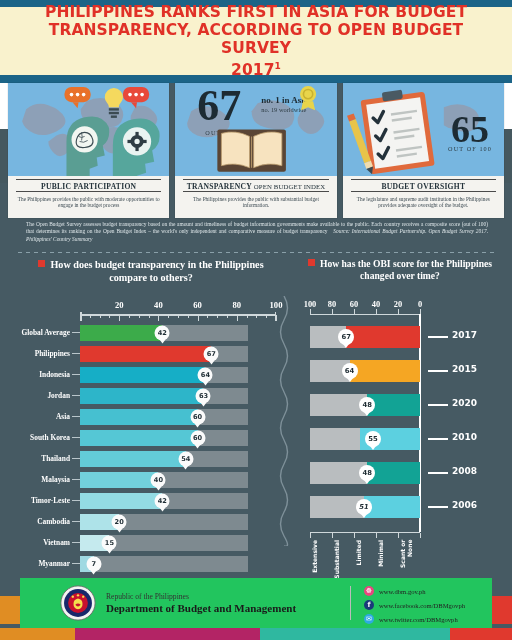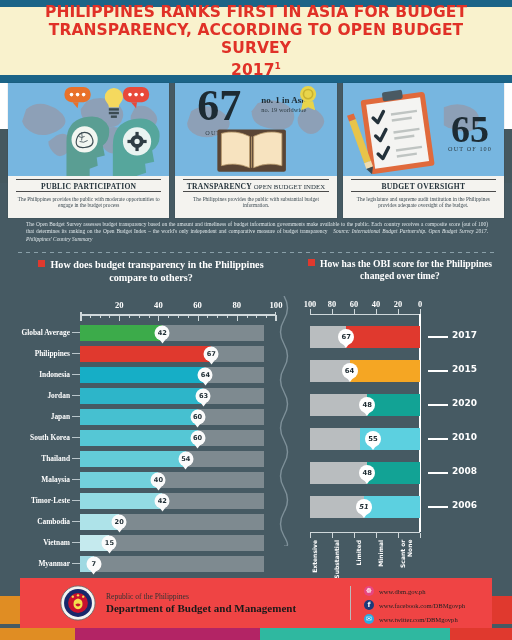--- a/index.html
+++ b/index.html
@@ -104,21 +104,21 @@
   .axis-ticks i.min{height:2.5px;top:0;}
   .axis-cap{position:absolute;width:1.5px;height:9px;background:#cfd8db;top:20px;}
 
   .bars{position:absolute;left:0;top:30px;width:276px;}
   .row{position:relative;height:21px;display:flex;align-items:center;}
   .row-label{
     width:62px;text-align:right;padding-right:2px;color:#ffffff;
     font-size:7.4px;font-weight:bold;white-space:nowrap;
   }
   .leader{flex:0 0 8px;height:1px;background:#b9c6cb;margin-right:0;}
-  .track{position:relative;width:184px;height:16px;background:#7e8a90;}
+  .track{position:relative;width:168px;height:16px;background:#7e8a90;}
   .fill{position:absolute;left:0;top:0;height:100%;}
   .pin{
     position:absolute;top:50%;transform:translate(-50%,-50%);
     width:15px;height:15px;border-radius:50%;background:#fbfbfb;
     display:flex;align-items:center;justify-content:center;
     font-size:6.6px;font-weight:bold;color:#1f2d34;
     font-family:"DejaVu Sans",sans-serif;z-index:4;
   }
   .pin:after{
     content:"";position:absolute;bottom:-3px;left:50%;transform:translateX(-50%);
@@ -170,21 +170,21 @@
     color:#ffffff;font-weight:bold;font-size:6px;
     font-family:"DejaVu Sans",sans-serif;line-height:6.5px;text-align:right;
   }
 
   
   #squiggle{position:absolute;left:278px;top:296px;width:12px;height:250px;}
 
   
   #footer-wrap{position:absolute;left:0;top:574px;width:512px;height:66px;}
   #footer-card{
-    position:absolute;left:20px;top:4px;width:472px;height:50px;background:#ef4444;
+    position:absolute;left:20px;top:4px;width:472px;height:50px;background:#22c55e;
     display:flex;align-items:center;
   }
   #seal{margin-left:40px;flex:0 0 36px;height:36px;position:relative;}
   #agency-text{margin-left:10px;}
   #agency-rep{font-size:7.6px;color:#333;line-height:10px;}
   #agency-name{font-size:11px;font-weight:bold;color:#1a1a1a;line-height:13px;}
   #footer-div{position:absolute;left:330px;top:8px;width:1px;height:34px;background:#bbb;}
   #social{position:absolute;left:344px;top:7px;}
   .social-row{display:flex;align-items:center;height:12px;margin-bottom:2px;}
   .s-ico{
@@ -438,21 +438,21 @@
       </div>
       <div class="row">
         <div class="row-label">Jordan</div>
         <div class="leader"></div>
         <div class="track">
           <div class="fill" style="width: 123.48px; background: rgb(45, 181, 201);"></div>
           <div class="pin" style="left: 123.48px;">63</div>
         </div>
       </div>
       <div class="row">
-        <div class="row-label">Japan</div>
+        <div class="row-label">Asia</div>
         <div class="leader"></div>
         <div class="track">
           <div class="fill" style="width: 117.6px; background: rgb(70, 192, 208);"></div>
           <div class="pin" style="left: 117.6px;">60</div>
         </div>
       </div>
       <div class="row">
         <div class="row-label">South Korea</div>
         <div class="leader"></div>
         <div class="track">

